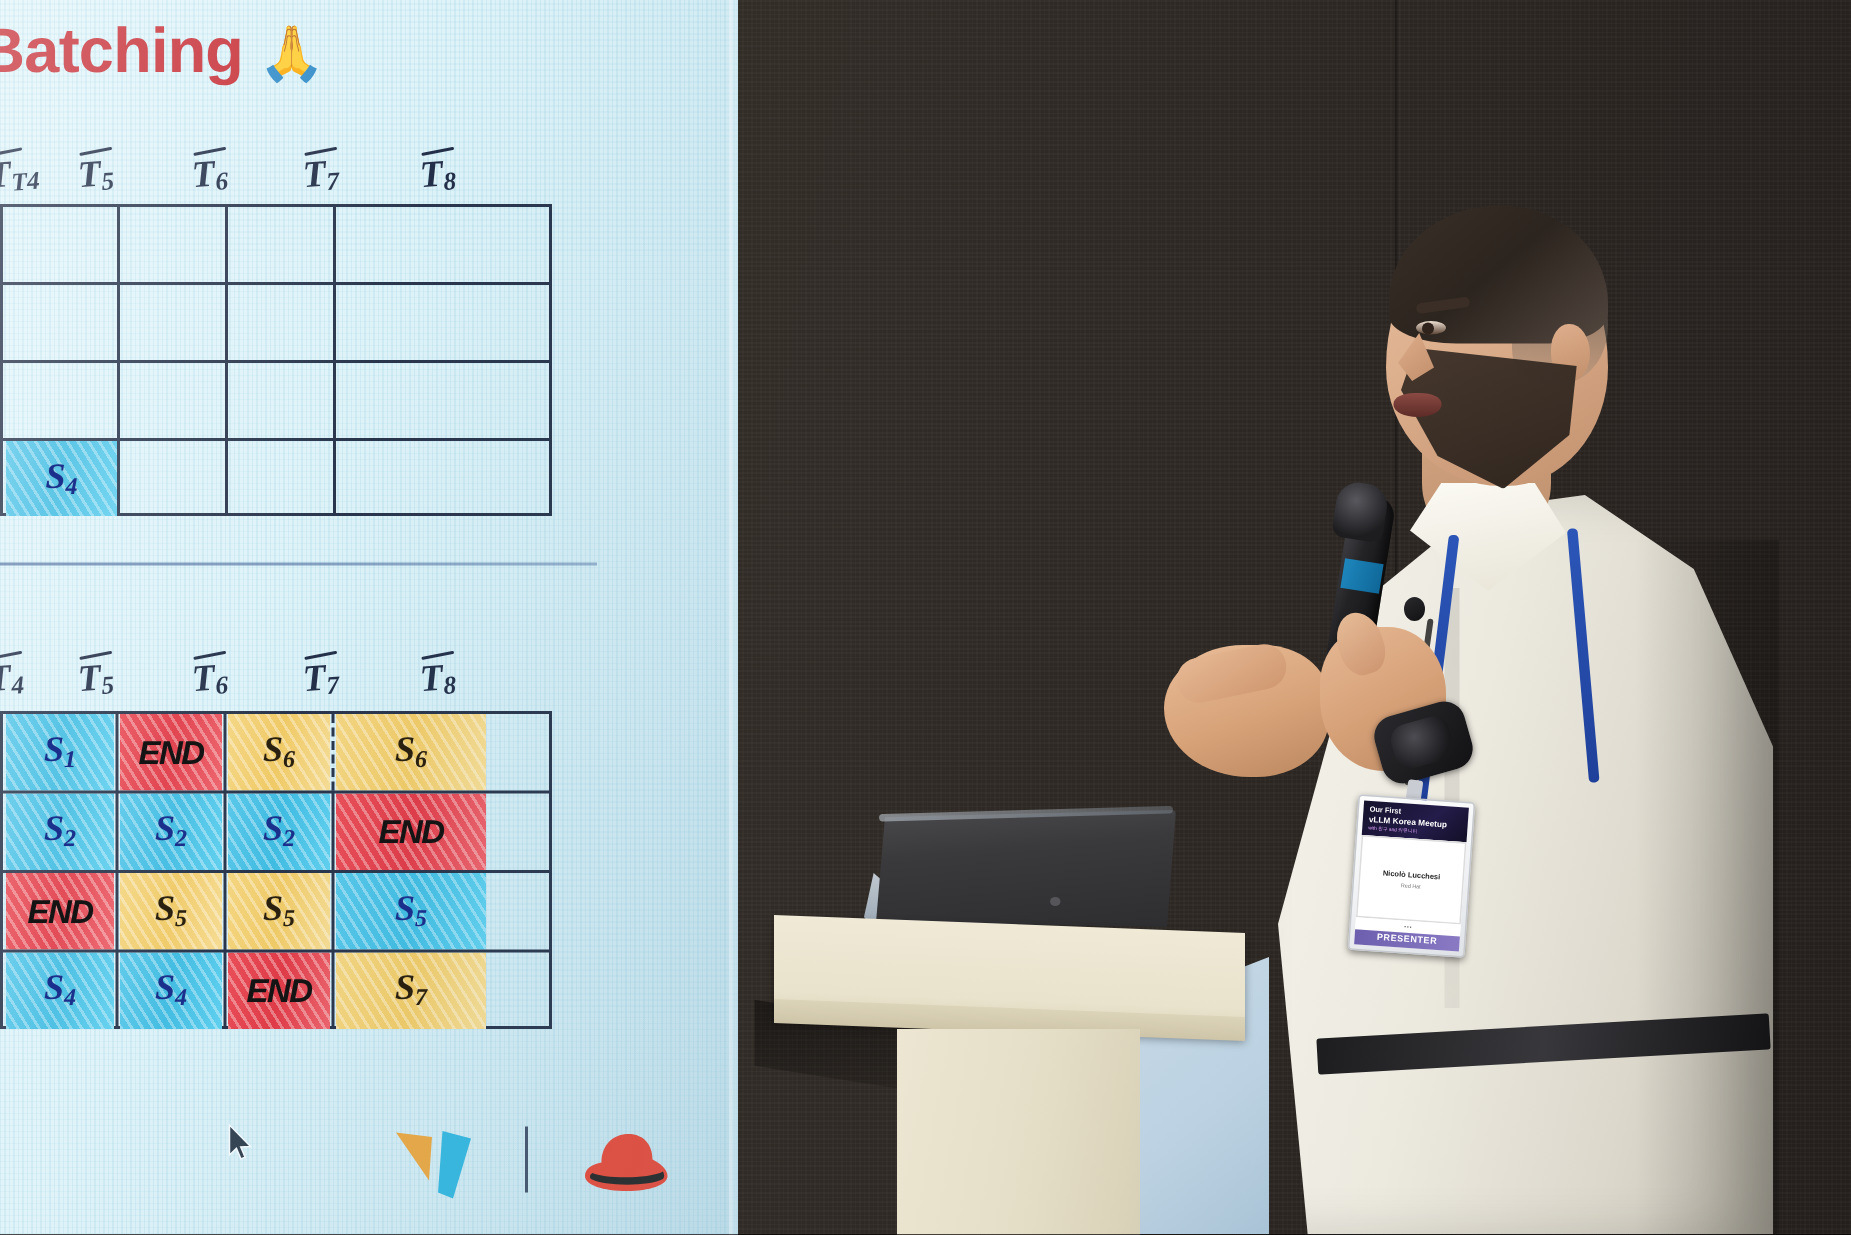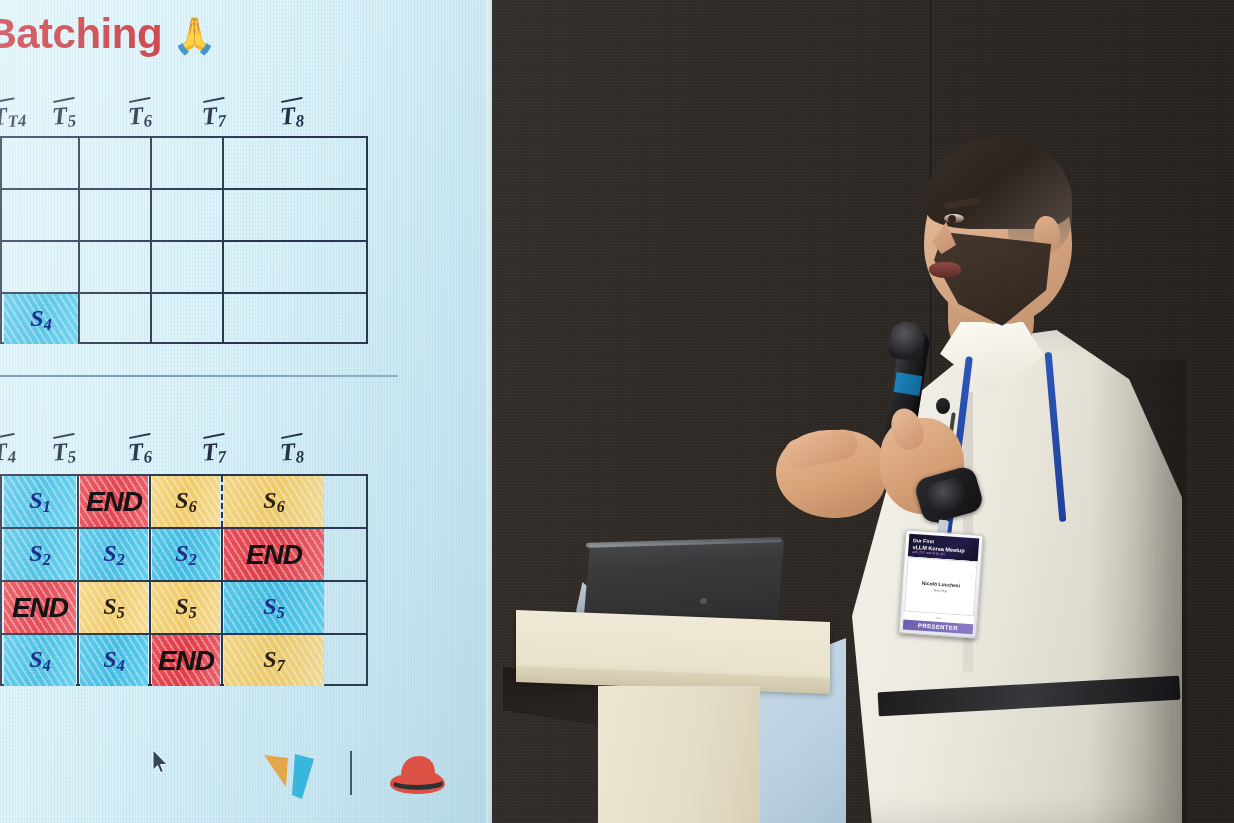--- a/index.html
+++ b/index.html
@@ -78,21 +78,21 @@
   .cell .sub{ font-size:16px; vertical-align:-4px; font-style:italic; }
   .cell.blue   { background:linear-gradient(100deg,#4ec4e8 0%, #35b8e0 50%, #58cdee 100%); color:#1b2f8c; }
   .cell.yellow { background:linear-gradient(100deg,#f3d37a 0%, #efc75e 50%, #f5da8e 100%); color:#2a2010; }
   .cell.red    { background:linear-gradient(100deg,#e8454f 0%, #de2f3c 50%, #ec5a63 100%); color:#141414; }
   .cell .marker-tex{
     position:absolute; inset:0;
     background:repeating-linear-gradient(58deg, rgba(255,255,255,.34) 0 2px, rgba(255,255,255,0) 2px 6px);
     pointer-events:none;
   }
   .cell .txt{ position:relative; z-index:2; text-shadow:0 0 1px rgba(0,0,0,.15); }
-  .cell.end .txt{ font-family:"Liberation Sans", sans-serif; font-style:italic; font-weight:bold; font-size:28px; letter-spacing:-1px; }
+  .cell.end .txt{ font-family:"Liberation Sans", sans-serif; font-style:italic; font-weight:bold; font-size:22px; letter-spacing:-1px; }
 
   .divider-line{
     position:absolute; height:2px;
     background:linear-gradient(90deg, rgba(60,95,150,.75), rgba(60,95,150,.45));
   }
 
   
   .footer{ position:absolute; left:0; bottom:18px; width:492px; height:60px; }
   .cursor-arrow{ position:absolute; left:152px; top:4px; }
   .vllm-logo{ position:absolute; left:262px; top:6px; width:62px; height:50px; }

